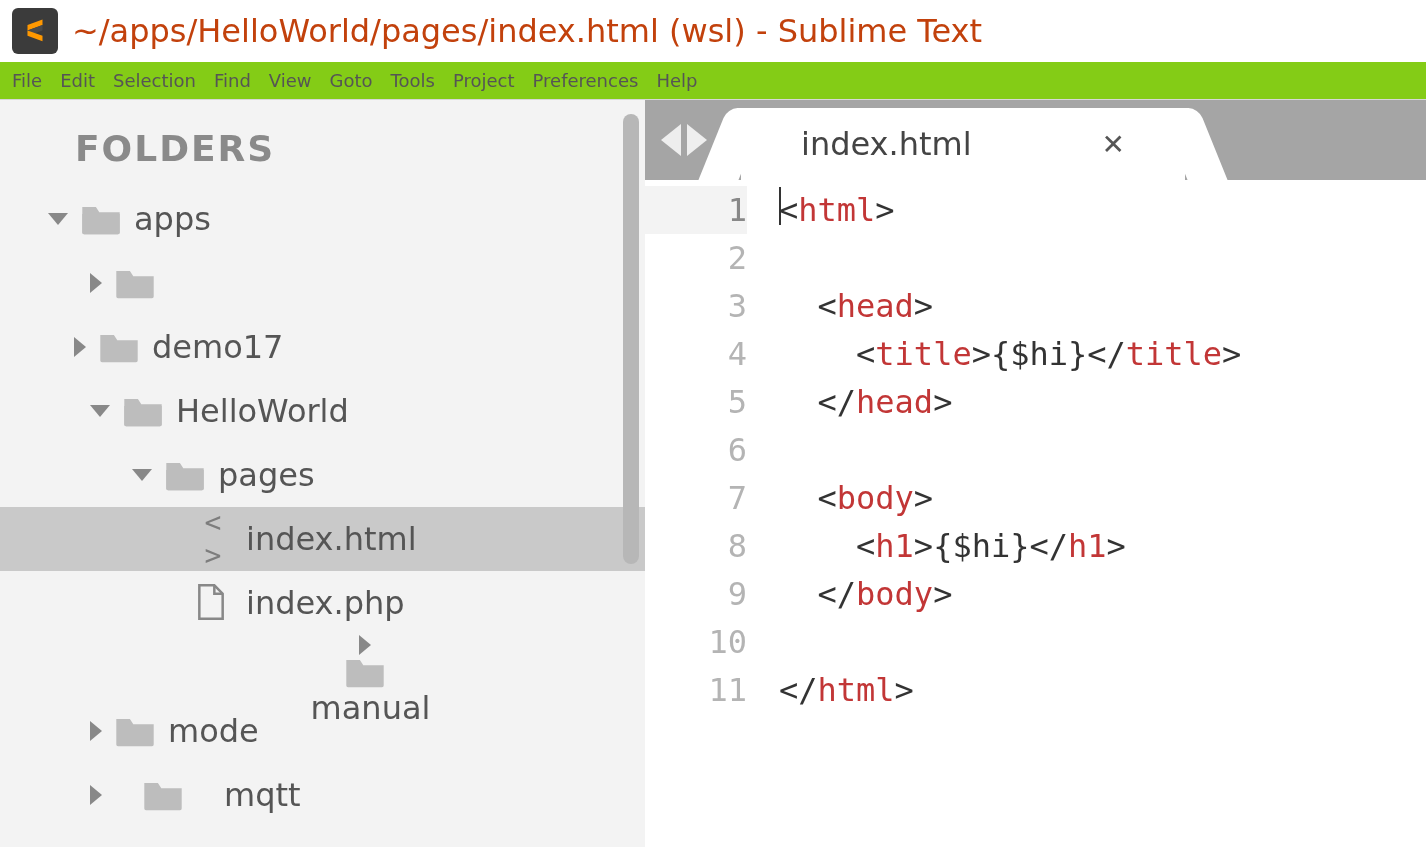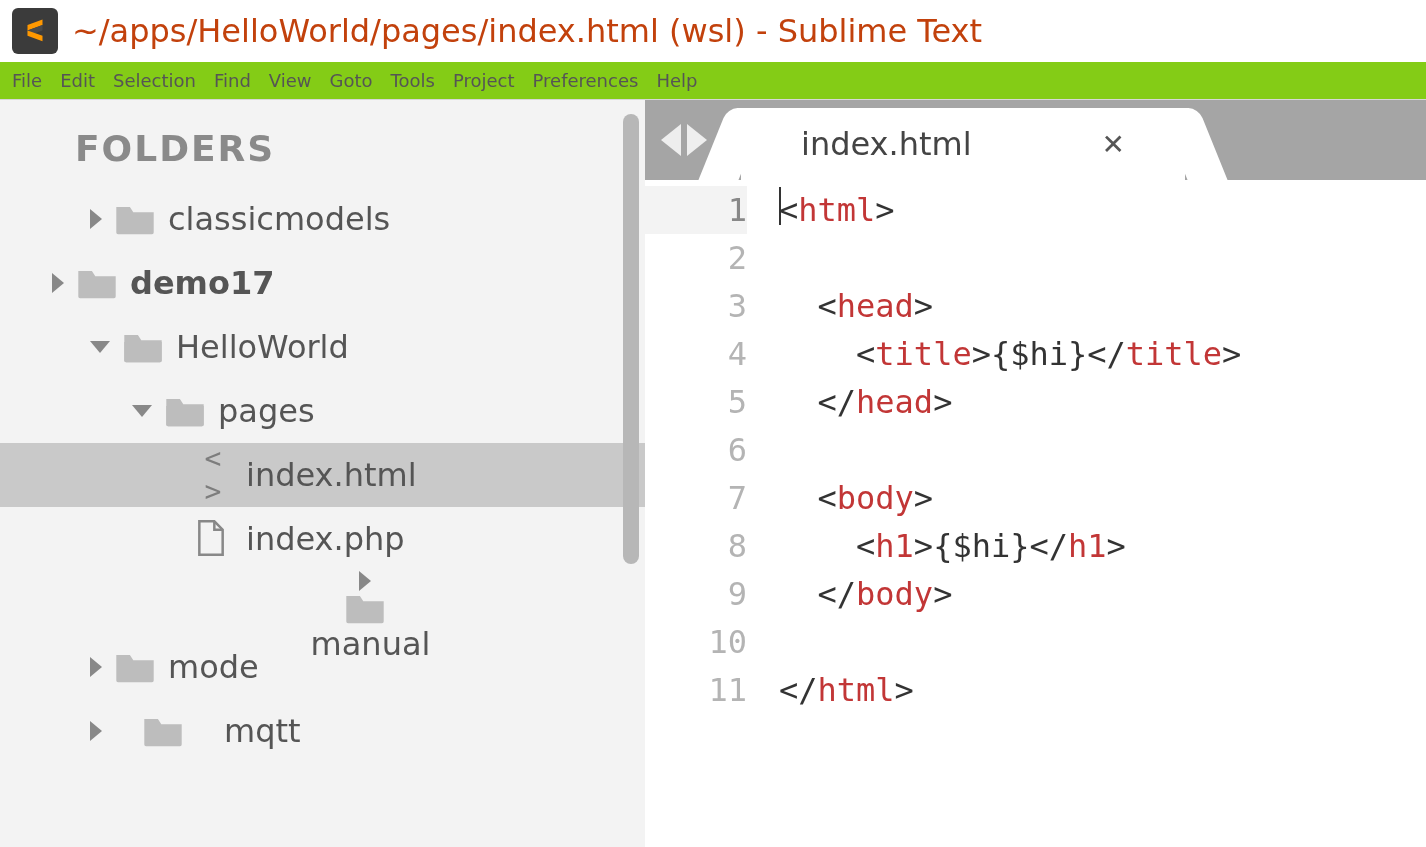--- a/index.html
+++ b/index.html
@@ -251,32 +251,39 @@
     <div class="menu-item">Help</div>
   </div>
 
 <div class="workspace">
 
   <div class="sidebar">
     <div class="folders-title">FOLDERS</div>
     <div class="tree" id="tree">
         <ul>
           <li>
+            <div class="tree-row" style="padding-left: 48px;">
+              <span class="arrow down"></span>
+              <span class="folder-icon"><svg viewBox="0 0 48 40" width="42" height="34">
+                  <path d="M2 6h16l4 6h24v24a2 2 0 0 1-2 2H4a2 2 0 0 1-2-2V6z" fill="#bdbdbd"></path>
+                  <path d="M2 14h44v22a2 2 0 0 1-2 2H4a2 2 0 0 1-2-2V14z" fill="#bdbdbd"></path>
+                </svg></span>
+              <span>apps</span>
+            </div>
             <ul>
               <li>
                 <div class="tree-row" style="padding-left: 90px;">
                   <span class="arrow right"></span>
                   <span class="folder-icon"><svg viewBox="0 0 48 40" width="42" height="34">
                       <path d="M2 6h16l4 6h24v24a2 2 0 0 1-2 2H4a2 2 0 0 1-2-2V6z" fill="#bdbdbd"></path>
                     </svg></span>
-                  <span>classicmodels</span>
-                </div>
-              </li>
-              <li>
-                <div class="tree-row" style="padding-left: 52px; font-weight: bold;">
+                </div>
+              </li>
+              <li>
+                <div class="tree-row" style="padding-left: 74px;">
                   <span class="arrow right"></span>
                   <span class="folder-icon"><svg viewBox="0 0 48 40" width="42" height="34">
                       <path d="M2 6h16l4 6h24v24a2 2 0 0 1-2 2H4a2 2 0 0 1-2-2V6z" fill="#bdbdbd"></path>
                     </svg></span>
                   <span>demo17</span>
                 </div>
               </li>
               <li>
                 <div class="tree-row" style="padding-left: 90px;">
                   <span class="arrow down"></span>

